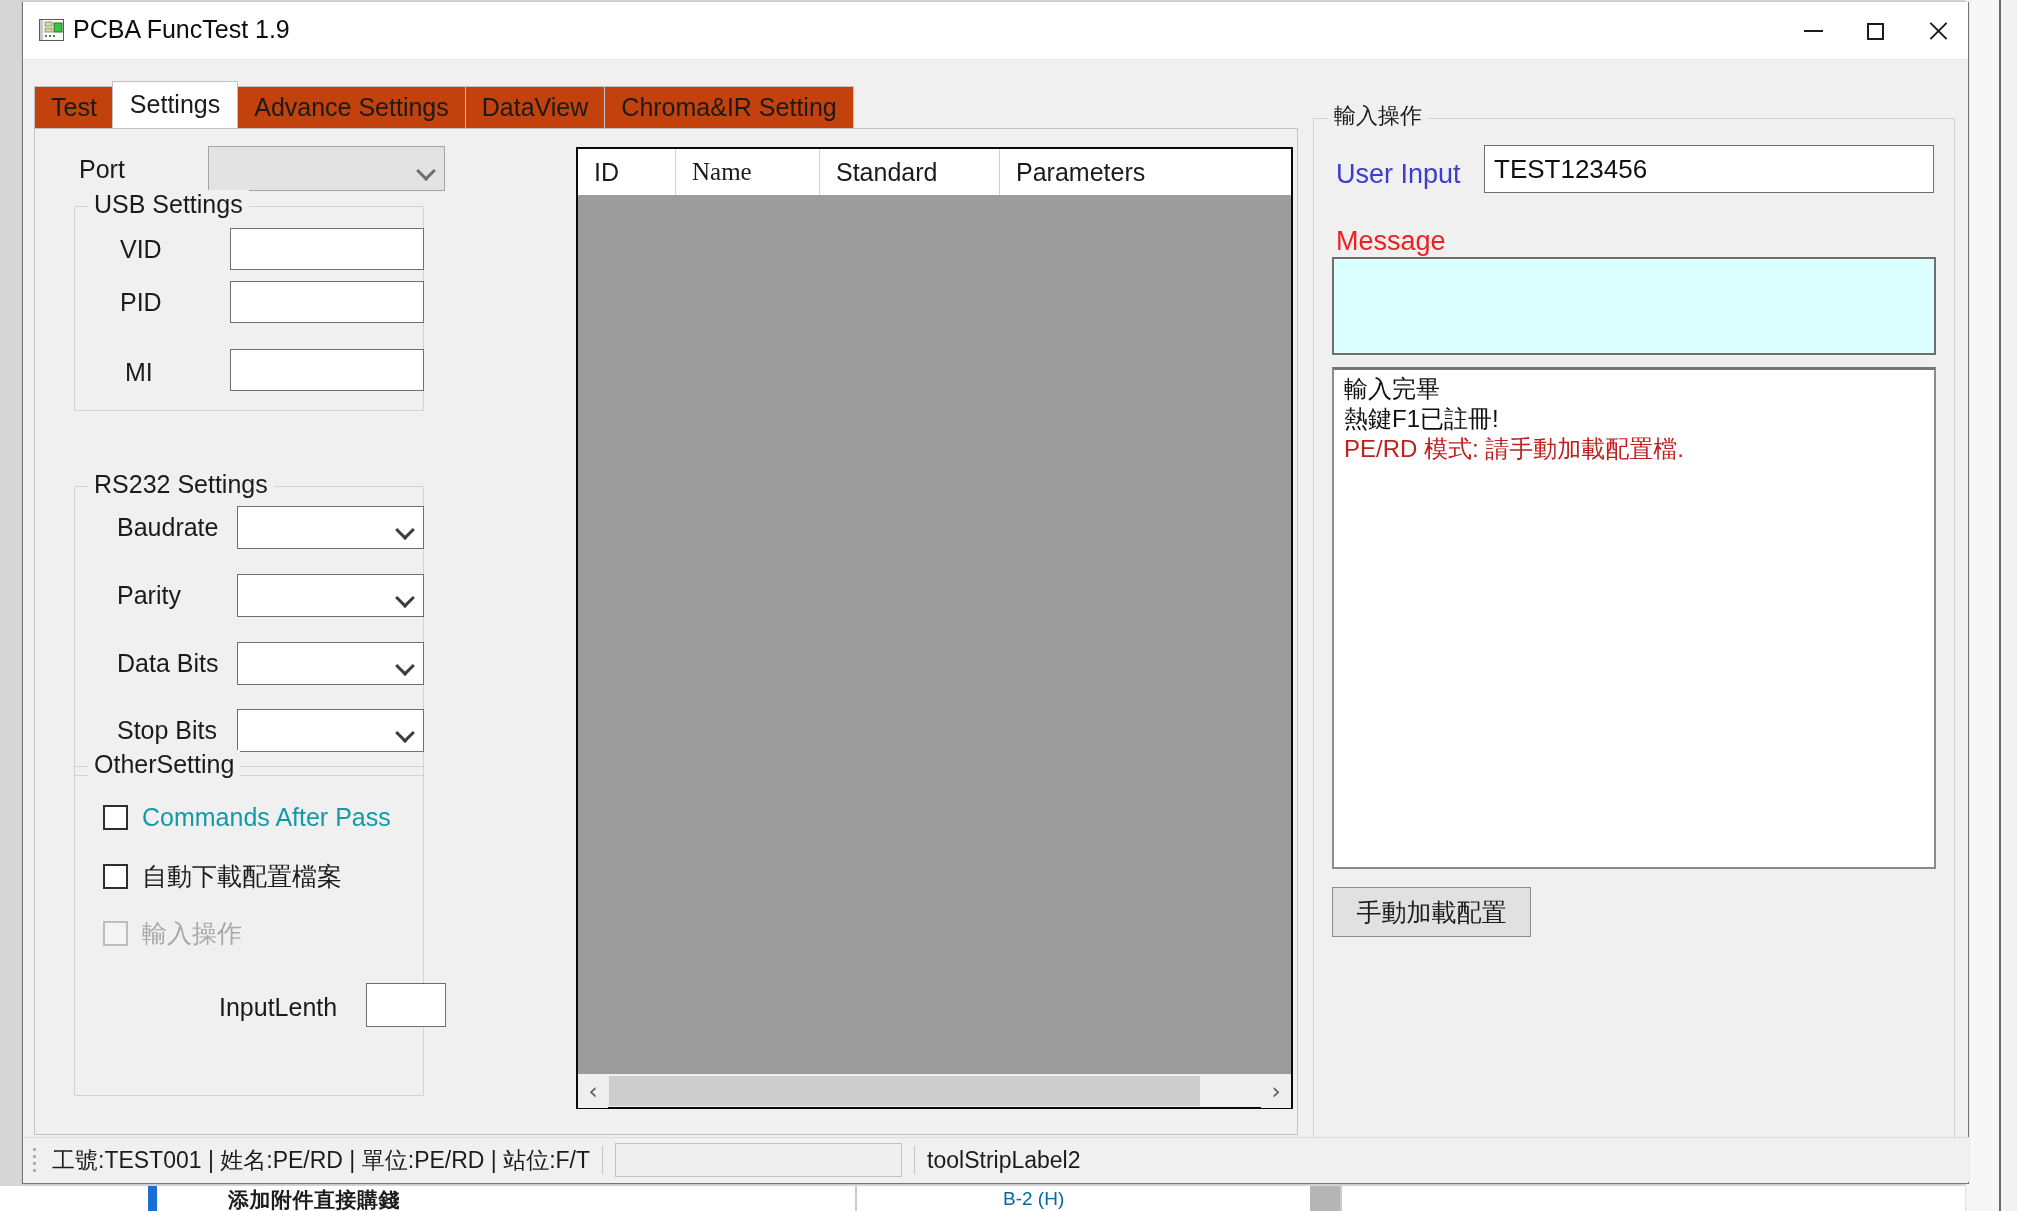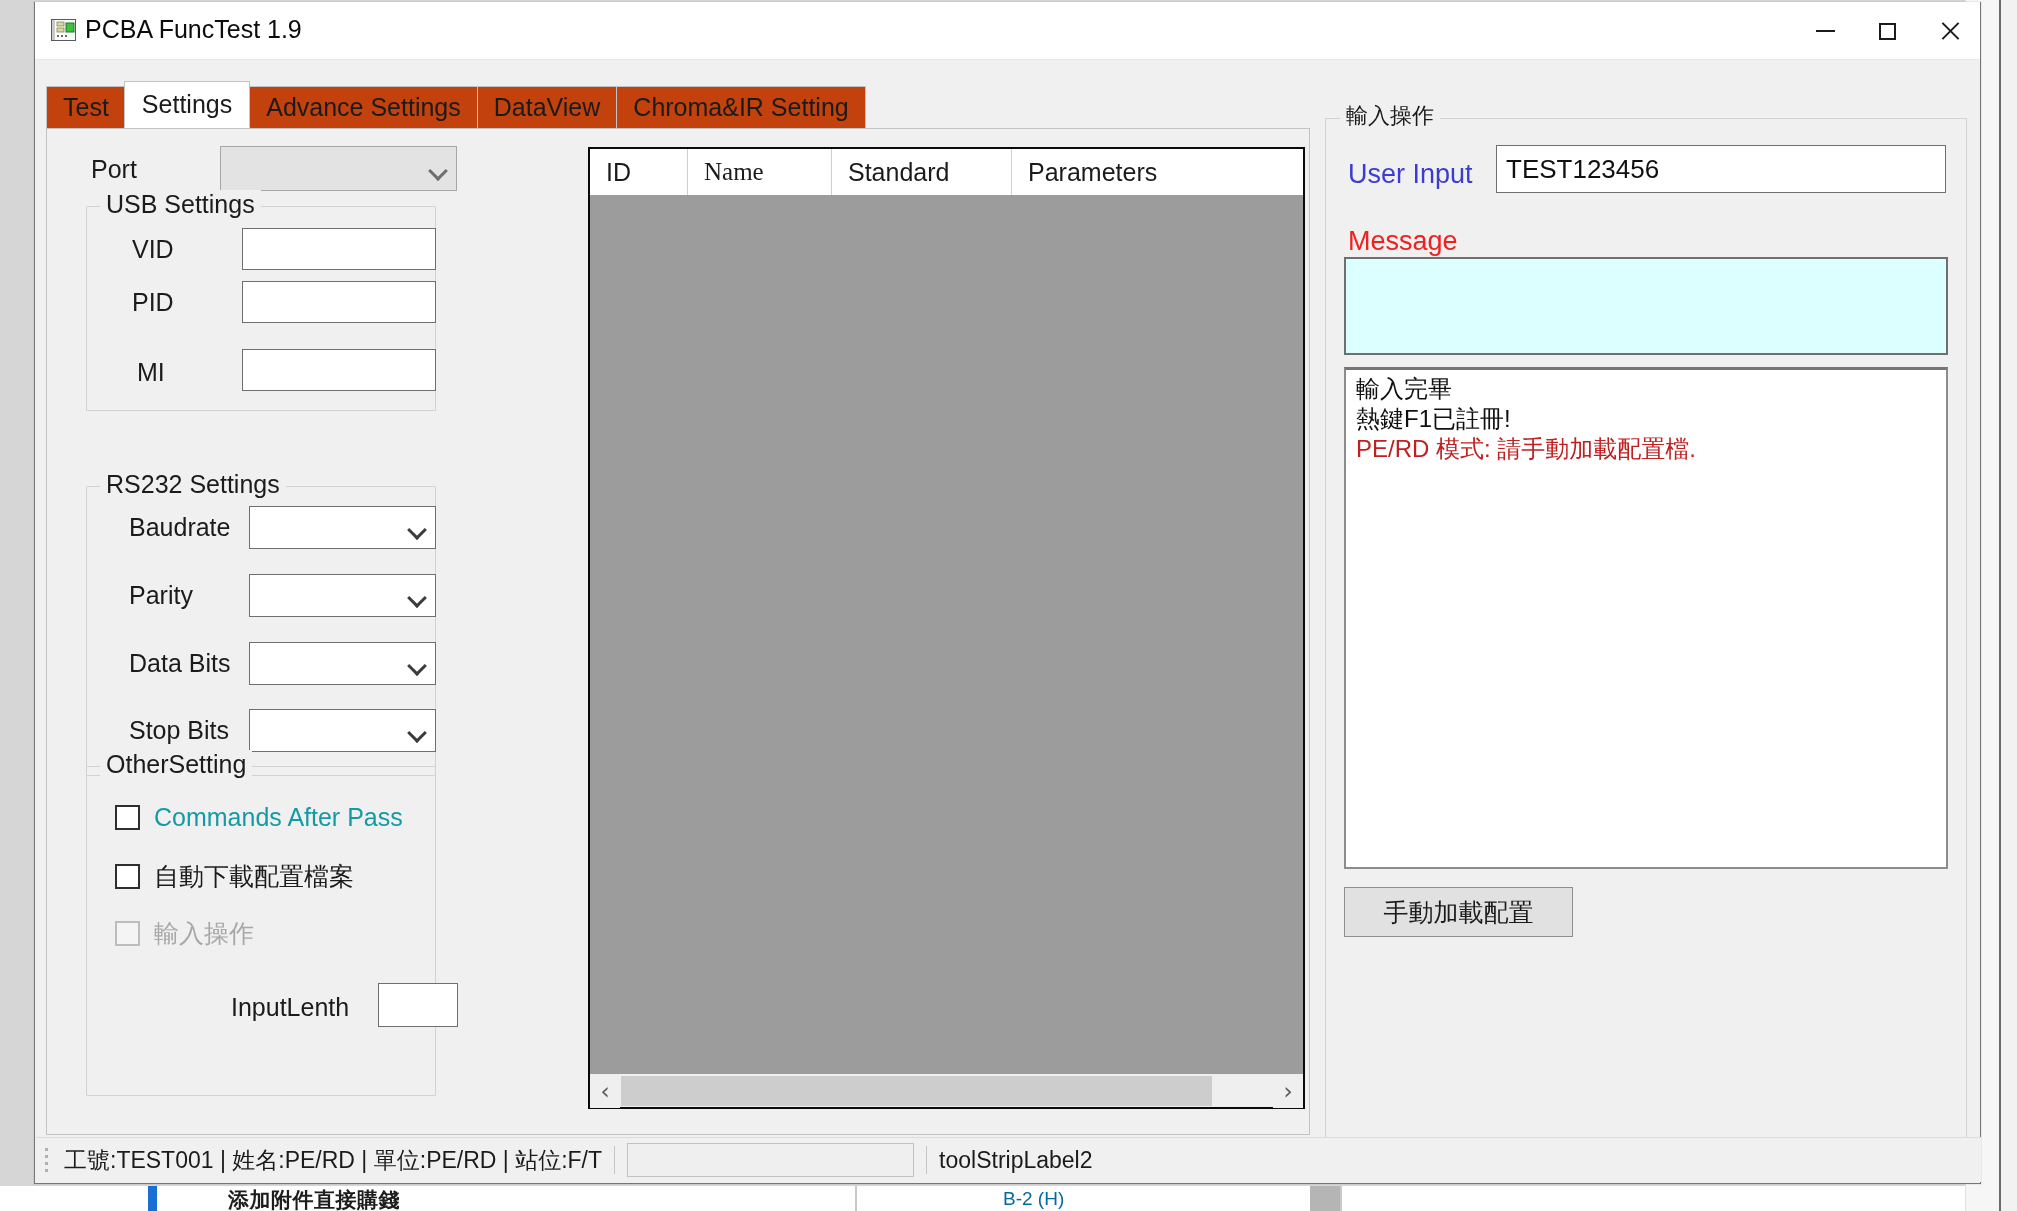--- a/index.html
+++ b/index.html
@@ -47,21 +47,20 @@
   }
 
   
   #app {
     position: absolute; left: 22px; top: 2px;
     width: 1947px; height: 1182px;
     background: #f0f0f0;
     border: 1px solid #767676;
     border-top: none;
     box-shadow: 0 0 0 1px rgba(0,0,0,0.05);
-    margin-left: 12px;
   }
 
   
   #titlebar {
     position: relative;
     height: 58px; background: #ffffff;
     border-bottom: 1px solid #e9e9e9;
   }
   #title-icon {
     position: absolute; left: 16px; top: 17px; width: 25px; height: 22px;
@@ -294,21 +293,21 @@
     padding: 4px 10px;
     overflow: hidden;
   }
   .logline {
     font-size: 24px; line-height: 1.25;
     color: #101010; white-space: nowrap;
   }
   .logline.red { color: #c02020; }
   #btn-manual-load {
     position: absolute; left: 18px; top: 768px;
-    width: 229px; height: 50px;
+    width: 199px; height: 50px;
     background: #e1e1e1;
     border: 1px solid #8e8e8e;
     display: flex; align-items: center; justify-content: center;
     font-size: 25px; color: #1b1b1b;
     white-space: nowrap;
   }
 
   
   #statusbar {
     position: absolute; left: 1px; bottom: 1px;

